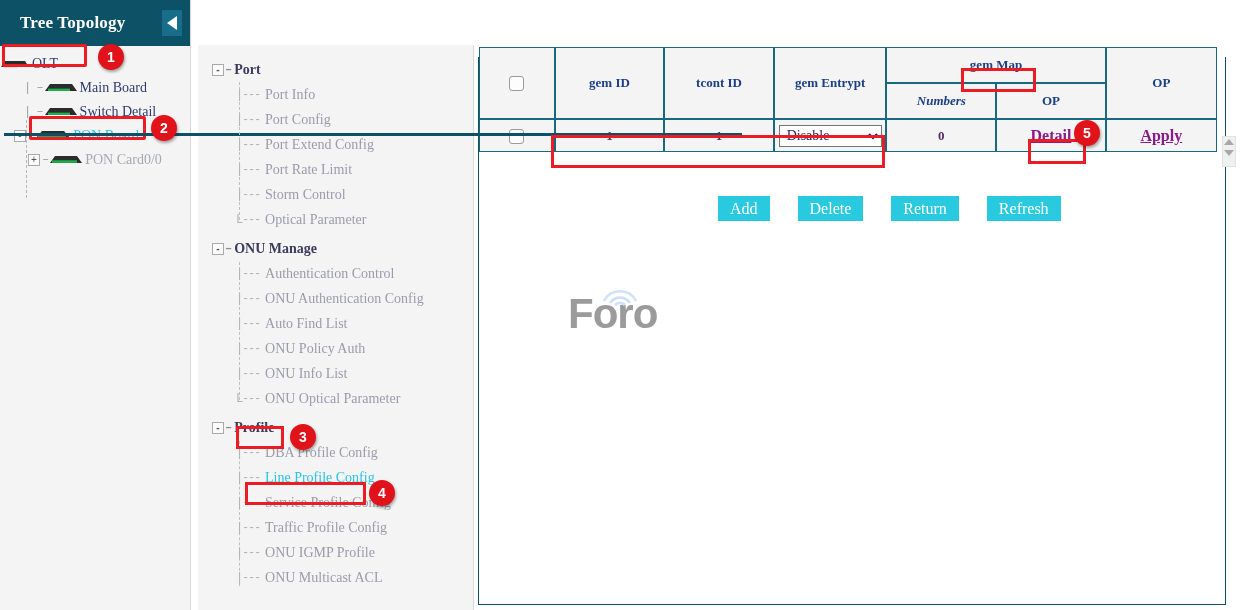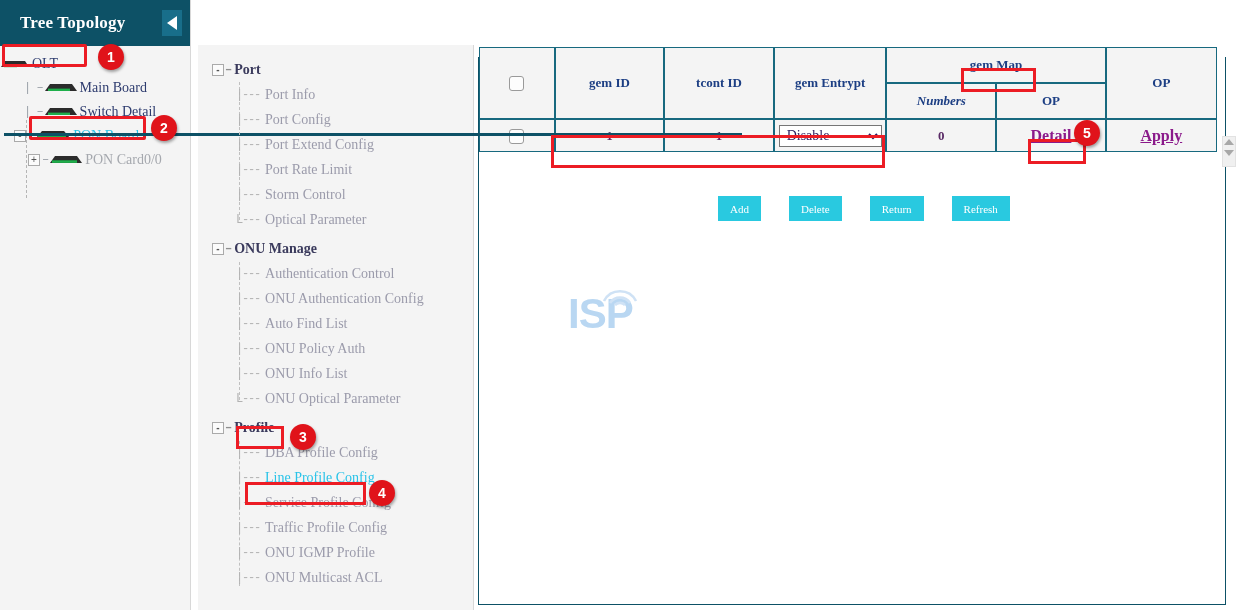--- a/index.html
+++ b/index.html
@@ -312,21 +312,21 @@
     gap: 28px;
   }
   .btn {
     background: #29c9e0;
     color: #ffffff;
     border: none;
     height: 25px;
     min-width: 42px;
     padding: 0 12px;
     font-family: "Liberation Serif", serif;
-    font-size: 11px;
+    font-size: 16px;
     cursor: pointer;
   }
 
   
   .watermark {
     position: absolute;
     left: 568px;
     top: 290px;
     display: flex;
     align-items: flex-end;
@@ -575,21 +575,21 @@
             </select>
           </td>
           <td class="cell-num">0</td>
           <td><span class="link-cell">Detail</span></td>
           <td><span class="link-cell">Apply</span></td>
         </tr>
       </tbody>
     </table>
 
     <div class="watermark" style="left:93px; top:245px;">
-      <span class="wm-isp">ISP</span>
+      <span class="wm-foro">Foro</span>
     </div>
     <svg class="wm-wifi" width="44" height="26" viewBox="0 0 44 26" style="left:123px; top:238px;">
       <path d="M6,18 A18,18 0 0 1 38,18" stroke="#cfe2f5" stroke-width="2.6" fill="none"></path>
       <path d="M12,20 A12,12 0 0 1 32,20" stroke="#cfe2f5" stroke-width="2.6" fill="none"></path>
       <path d="M17,22 A7,7 0 0 1 27,22" stroke="#cfe2f5" stroke-width="2.6" fill="none"></path>
     </svg>
   </div>
 
   <div class="hdr-sep"></div>
 

